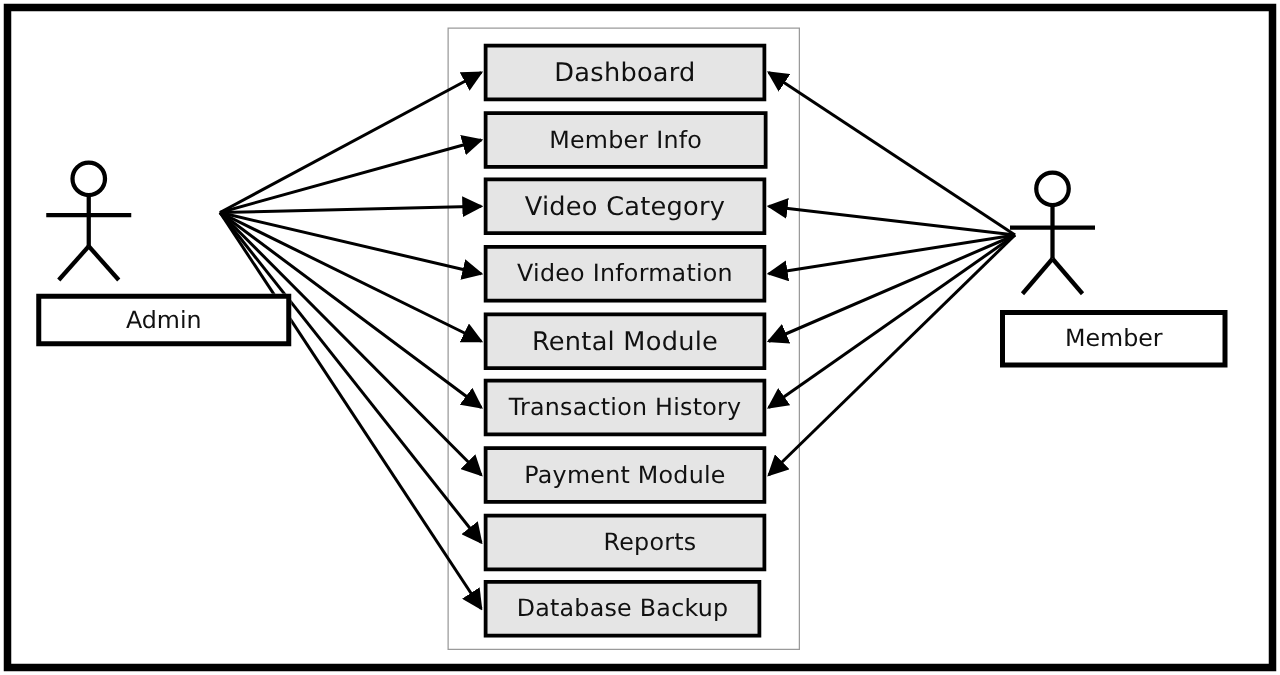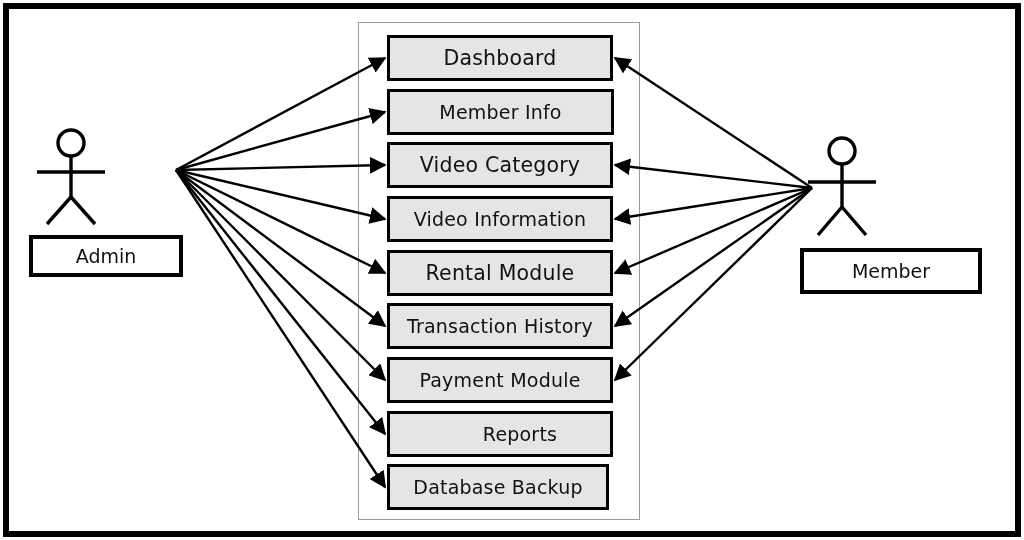--- a/index.html
+++ b/index.html
@@ -91,21 +91,21 @@
     justify-content: center;
   }
   .actor-box .actor-label {
     font-size: 19px;
     color: #111111;
     white-space: nowrap;
     line-height: 1;
   }
   #actor-admin { left: 24px; top: 125px; }
   #actor-admin .actor-box {
-    left: 5px; top: 110px; width: 154px; height: 42px;
+    left: 5px; top: 110px; width: 204px; height: 42px;
   }
   #actor-members { left: 795px; top: 133px; }
   #actor-members .actor-box {
     left: 5px; top: 115px; width: 182px; height: 46px;
   }
 </style>
 </head>
 <body>
 
 <div id="diagram-root">

